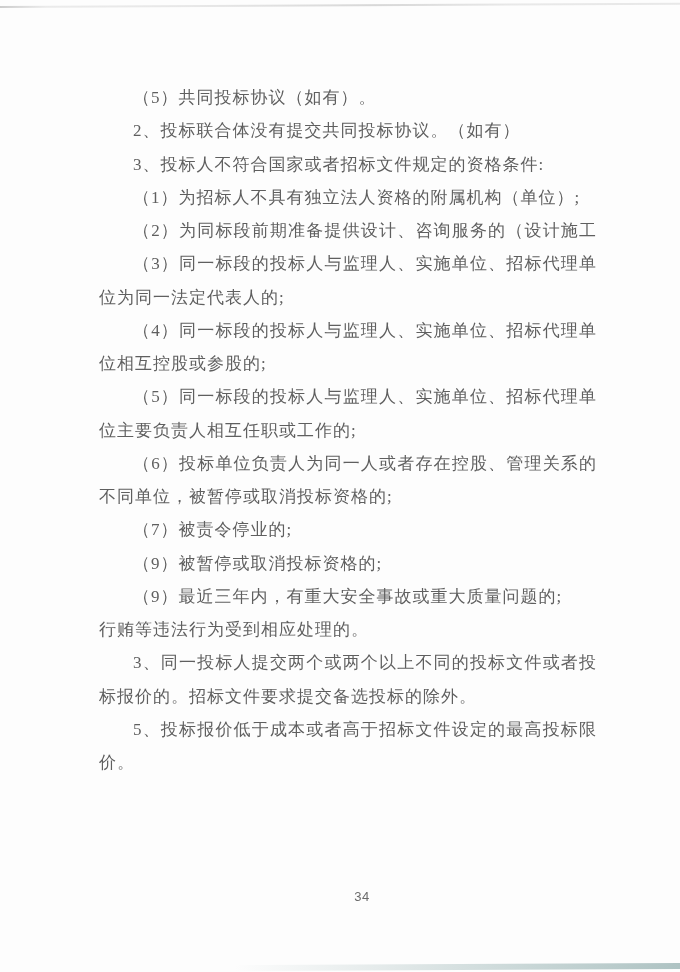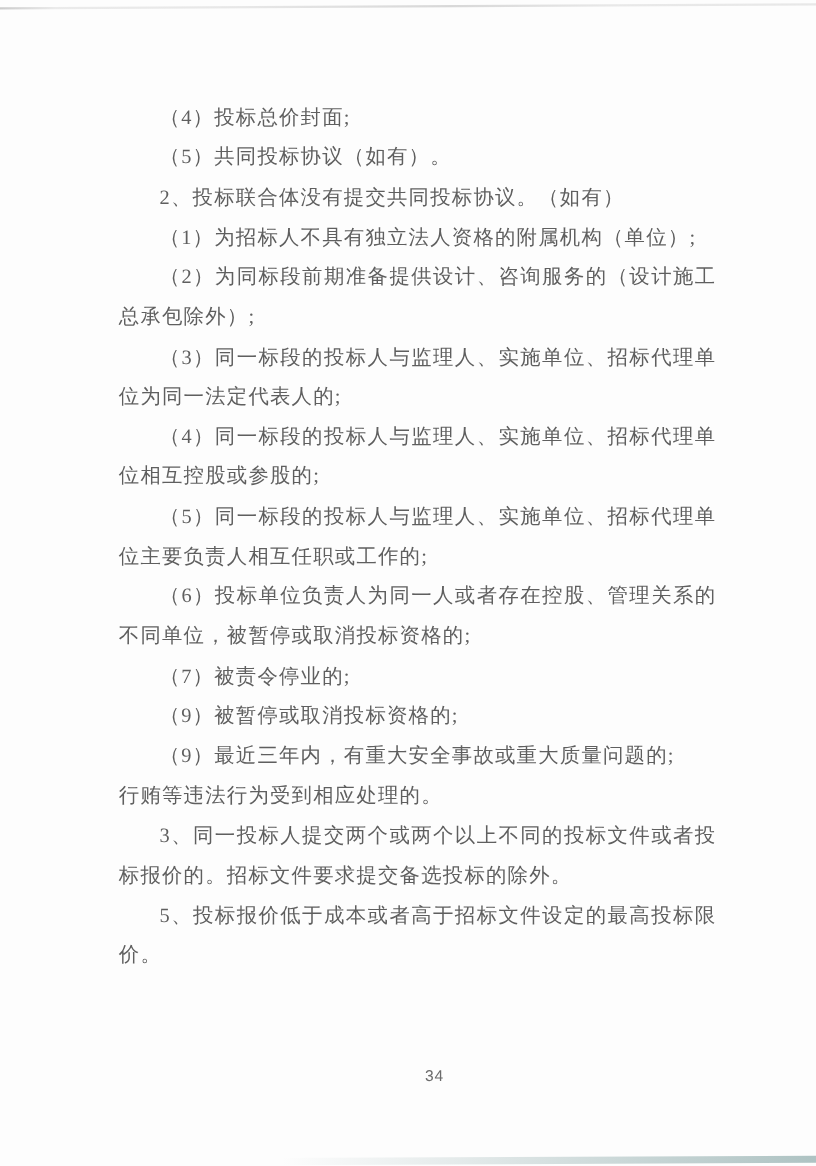--- a/index.html
+++ b/index.html
@@ -84,26 +84,25 @@
   }
 </style>
 </head>
 <body>
 
 <div style="position:absolute;inset:0;">
 
   <div class="scan-line-top"></div>
 
   <div class="text-block" id="text-block">
-      <div class="text-line indent">（4）投标总价封面;</div>
       <div class="text-line indent">（5）共同投标协议（如有）。</div>
       <div class="text-line indent">2、投标联合体没有提交共同投标协议。（如有）</div>
+      <div class="text-line indent">3、投标人不符合国家或者招标文件规定的资格条件:</div>
       <div class="text-line indent">（1）为招标人不具有独立法人资格的附属机构（单位）;</div>
       <div class="text-line indent full">（2）为同标段前期准备提供设计、咨询服务的（设计施工</div>
-      <div class="text-line">总承包除外）;</div>
       <div class="text-line indent full">（3）同一标段的投标人与监理人、实施单位、招标代理单</div>
       <div class="text-line">位为同一法定代表人的;</div>
       <div class="text-line indent full">（4）同一标段的投标人与监理人、实施单位、招标代理单</div>
       <div class="text-line">位相互控股或参股的;</div>
       <div class="text-line indent full">（5）同一标段的投标人与监理人、实施单位、招标代理单</div>
       <div class="text-line">位主要负责人相互任职或工作的;</div>
       <div class="text-line indent full">（6）投标单位负责人为同一人或者存在控股、管理关系的</div>
       <div class="text-line">不同单位，被暂停或取消投标资格的;</div>
       <div class="text-line indent">（7）被责令停业的;</div>
       <div class="text-line indent">（9）被暂停或取消投标资格的;</div>

